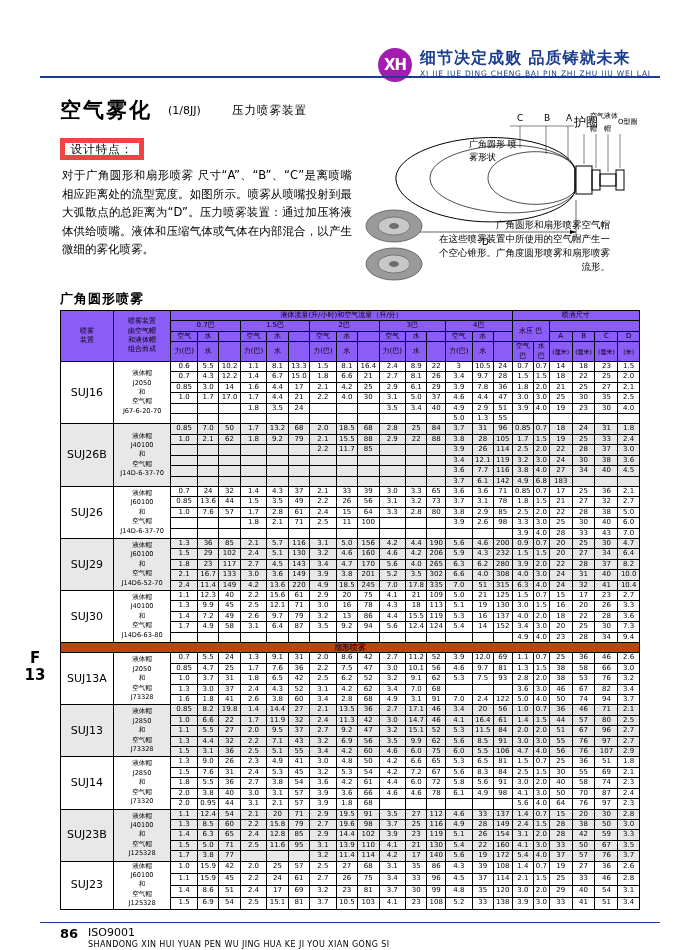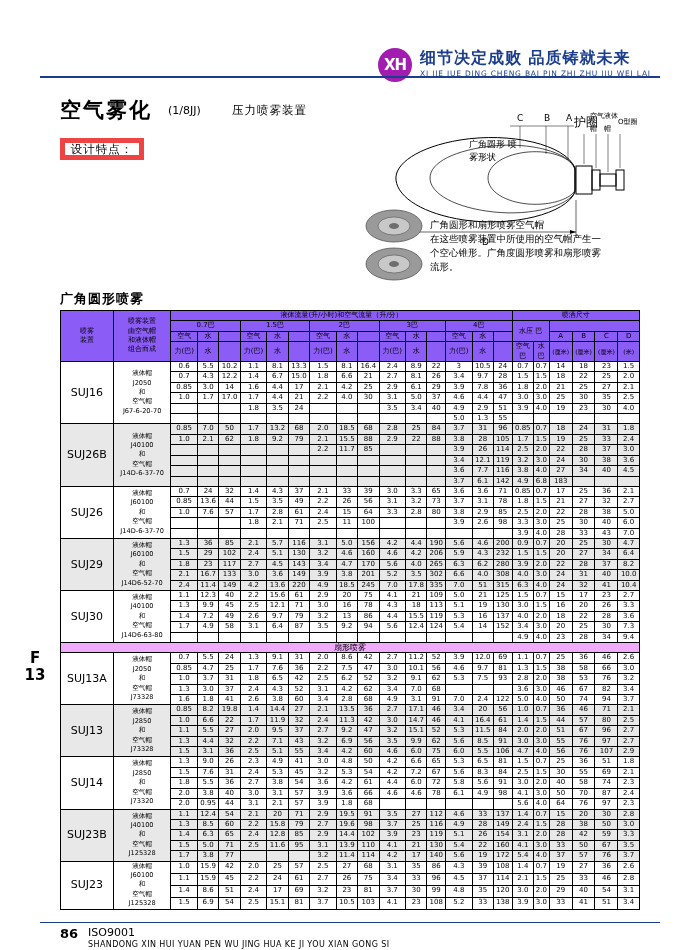--- a/index.html
+++ b/index.html
@@ -54,21 +54,21 @@
   }
   .sec-title { position:absolute; left:60px; top:290px; font-size:13px; font-weight:bold; letter-spacing:1px; }
 
   
   .diagram { position:absolute; left:360px; top:108px; width:300px; height:175px; }
   .callout {
     position:absolute; font-size:9px; line-height:13px;
   }
   .cap-note {
     position:absolute; left:430px; top:218px; width:180px;
-    font-size:9.5px; line-height:14px;
+    font-size:9.5px; line-height:14px;text-align:right;
   }
   .cap-note-title { font-size:9.5px; }
 
   
   .side-tab {
     position:absolute; left:22px; top:636px; width:26px; height:62px;
     display:flex; flex-direction:column; align-items:center; justify-content:center;
     font-size:15px; font-weight:bold; line-height:17px;
   }
 
@@ -86,21 +86,21 @@
     text-align:center;
     vertical-align:middle;
     line-height:9.4px;
     height:9.4px;
     font-weight:normal;
   }
   .hdr td { background:#8b5cf6; font-size:7px; }
   .hdr-cn { font-size:7.5px; }
   .shade { background:#e8e8e8; }
   .secband td {
-    background:#f0abfc; text-align:left; padding-left:4px;
+    background:#c2410c; text-align:left; padding-left:4px;
     font-size:8px; font-weight:bold; height:11px;
   }
   .nozzlecol { font-size:11px;margin-top:36px; }
   .typecol { font-size:6.6px; line-height:9.2px; }
 
   
   .footer-line { position:absolute; left:40px; top:922px; width:620px; height:1px; background:#1a3d8f; }
   .pg-num { position:absolute; left:60px; top:926px; font-size:13px; font-weight:bold; }
   .footer-iso { position:absolute; left:88px; top:926px; font-size:11px; }
   .footer-pin { position:absolute; left:88px; top:940px; font-size:8px; letter-spacing:0.4px; }
@@ -115,20 +115,21 @@
     <div class="slogan-cn">细节决定成败    品质铸就未来</div>
     <div class="slogan-py">XI  JIE  JUE  DING  CHENG  BAI      PIN  ZHI  ZHU  JIU  WEI  LAI</div>
     <div class="hdr-line"></div>
   </div>
 
   <div class="title-cn">空气雾化</div>
   <div class="title-code">(1/8JJ)</div>
   <div class="title-sub">压力喷雾装置</div>
 
   <div class="feat-box">设计特点：</div>
+  <div class="feat-text">对于广角圆形和扇形喷雾 尺寸“A”、“B”、“C”是离喷嘴相应距离处的流型宽度。如图所示。喷雾从喷嘴投射到最大弧散点的总距离为“D”。压力喷雾装置：通过加压将液体供给喷嘴。液体和压缩气体或气体在内部混合，以产生微细的雾化喷雾。</div>
   <div class="sec-title">广角圆形喷雾</div>
 
   <div class="diagram">
     <svg width="300" height="175" viewBox="0 0 300 175">
 
       <path d="M215 60 C205 36, 150 24, 100 32 C58 39, 34 56, 36 72 C38 90, 64 106, 104 112 C152 119, 206 106, 215 84 Z" fill="none" stroke="#000" stroke-width="1"></path>
       <path d="M215 60 C208 44, 170 34, 132 38 C96 42, 70 54, 70 70 C70 86, 96 100, 134 104 C172 108, 208 98, 215 84 Z" fill="none" stroke="#000" stroke-width="0.7"></path>
       <path d="M215 62 C212 50, 192 42, 168 44 C146 46, 128 56, 128 70 C128 84, 146 94, 168 96 C192 98, 212 90, 215 82 Z" fill="none" stroke="#000" stroke-width="0.7"></path>
 
       <rect x="216" y="58" width="16" height="28" fill="none" stroke="#000" stroke-width="1"></rect>

